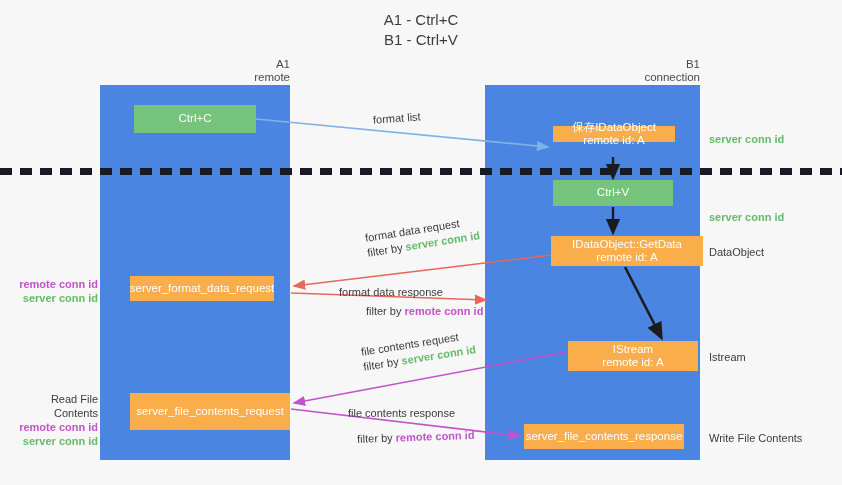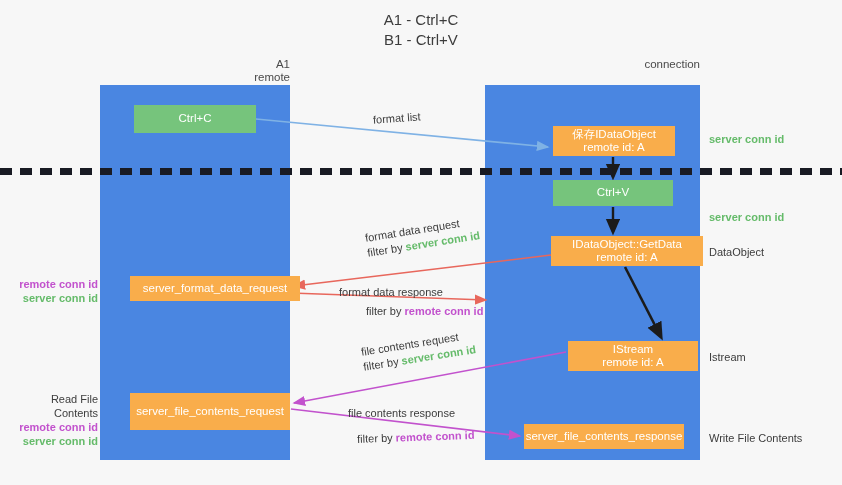--- a/index.html
+++ b/index.html
@@ -73,24 +73,24 @@
     font-size: 11.5px;
     line-height: 13.5px;
     text-align: center;
     padding: 2px 4px;
   }
   .box.green  { background: #76c47c; }
   .box.orange { background: #f9ad4b; }
   .box .l2 { font-size: 11.5px; }
 
   #box-ctrl-c            { left: 134px; top: 105px;  width: 122px; height: 28px; }
-  #box-idataobject       { left: 553px; top: 126px;  width: 122px; height: 30px; }
+  #box-idataobject       { left: 553px; top: 126px;  width: 122px; height: 16px; }
   #box-ctrl-v            { left: 553px; top: 180px;  width: 120px; height: 26px; }
   #box-getdata           { left: 551px; top: 236px;  width: 152px; height: 30px; }
-  #box-fmt-req           { left: 130px; top: 276px;  width: 170px; height: 25px; }
+  #box-fmt-req           { left: 130px; top: 276px;  width: 144px; height: 25px; }
   #box-fmt-resp          { left: 490px; top: 288px;  width: 158px; height: 25px; }
   #box-istream           { left: 568px; top: 341px;  width: 130px; height: 30px; }
   #box-file-req          { left: 130px; top: 393px;  width: 160px; height: 37px; }
   #box-file-resp         { left: 524px; top: 424px;  width: 160px; height: 25px; }
 
   
   .side-label { font-size: 11px; line-height: 14px; }
   .c-green   { color: #65bb6a; font-weight: bold; }
   .c-magenta { color: #c252cd; font-weight: bold; }
   .c-dark    { color: #3c3c3c; }
@@ -176,20 +176,21 @@
   <div class="abs" id="title">
     <div>A1 - Ctrl+C</div>
     <div>B1 - Ctrl+V</div>
   </div>
 
   <div class="abs col-header" id="header-a1">
     <div>A1</div>
     <div>remote</div>
   </div>
   <div class="abs col-header" id="header-b1">
+    <div>B1</div>
     <div>connection</div>
   </div>
 
   <div class="abs box green" id="box-ctrl-c">
     <span>Ctrl+C</span>
   </div>
 
   <div class="abs box orange" id="box-idataobject">
     <span>保存IDataObject</span>
     <span class="l2">remote id: A</span>

